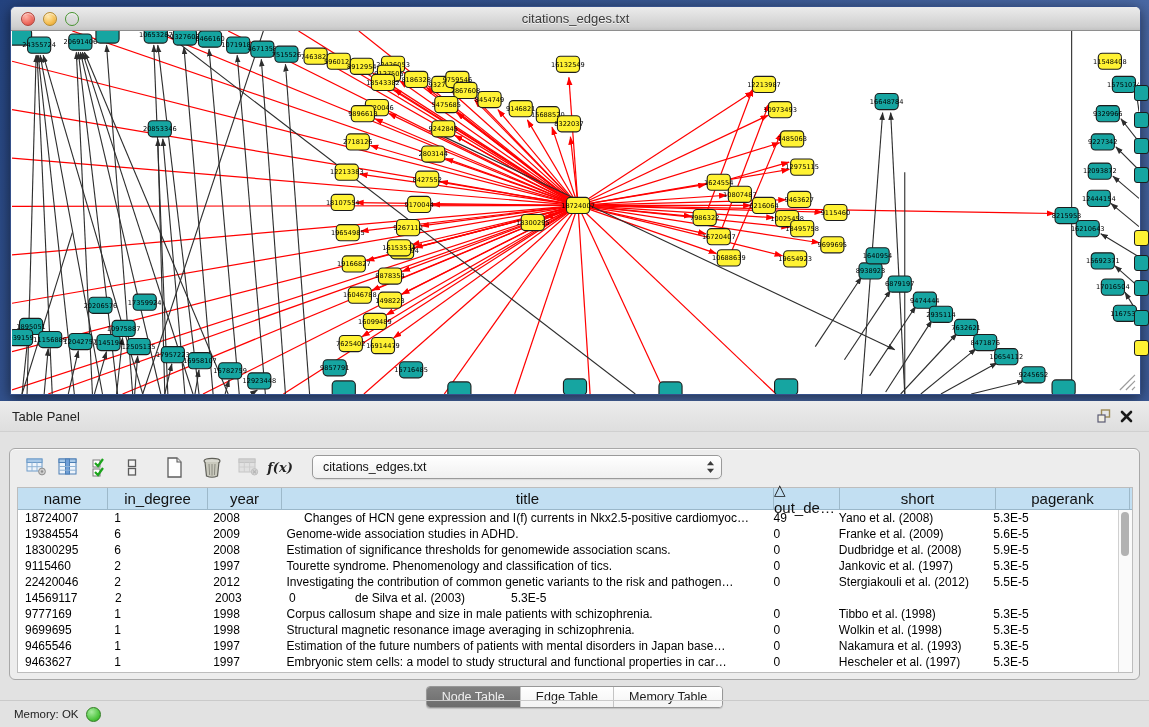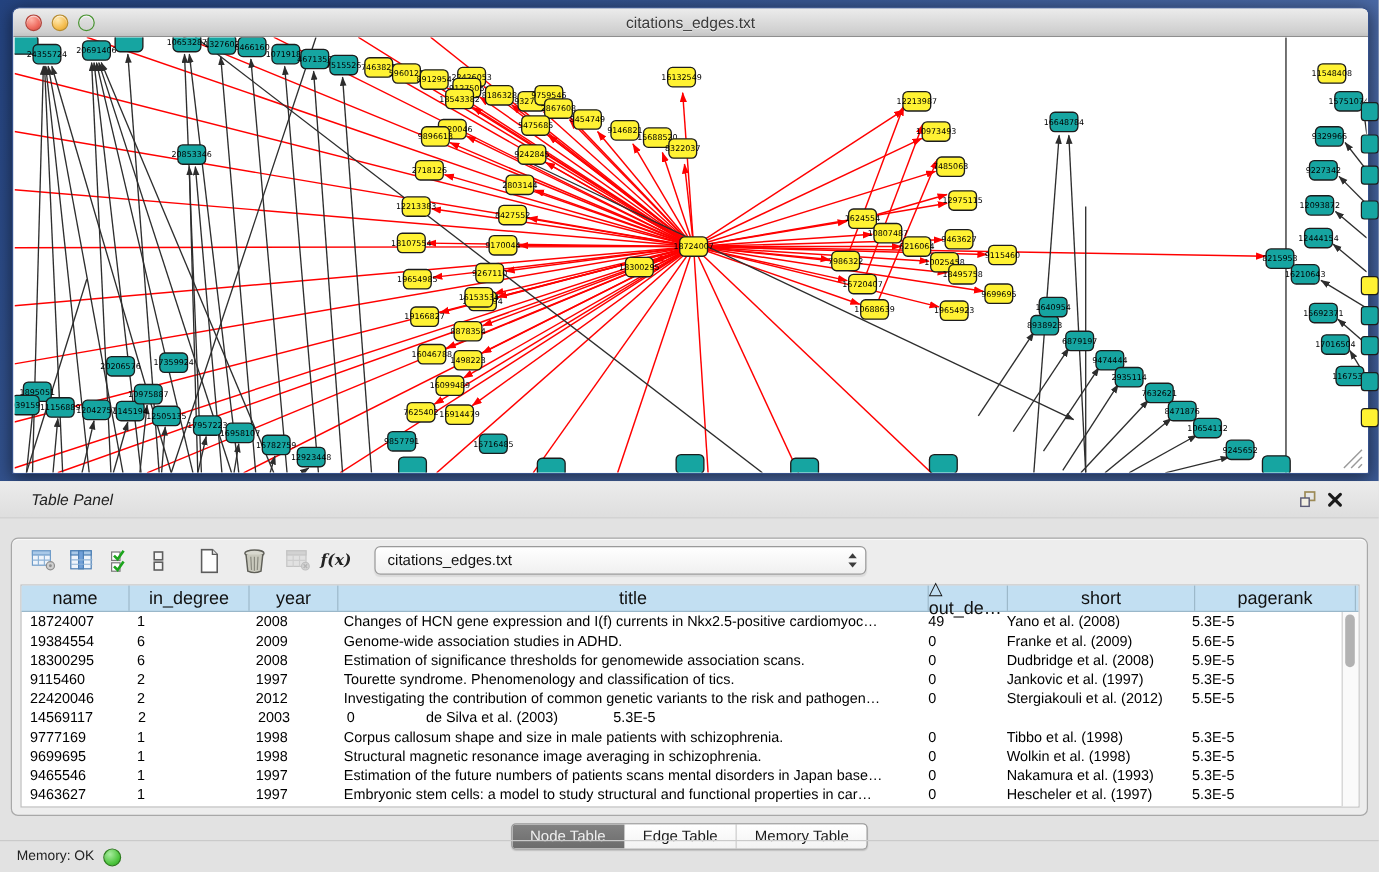--- a/index.html
+++ b/index.html
@@ -22,21 +22,21 @@
   .light.red{background:radial-gradient(circle at 35% 30%,#ffb3a6,#ee6a5e 60%,#c9443a);border:1px solid #b04138;}
   .light.yellow{background:radial-gradient(circle at 35% 30%,#ffe9b0,#f5bd4f 60%,#d99b2b);border:1px solid #b68b2e;}
   .light.green{background:radial-gradient(circle at 35% 30%,#c6f0b2,#61c354 60%,#3d9e32;);border:1px solid #47932f;}
   .canvas{position:absolute;top:24px;left:1px;right:1px;bottom:0;background:#fff;overflow:hidden;}
   .canvas svg{display:block;width:100%;height:100%;}
   .frag{position:absolute;width:13px;height:14px;border:1px solid #1c1c1c;border-radius:3px;right:0;}
 
   
   .bottom-ui{position:absolute;top:401px;left:0;width:1149px;height:326px;background:#e2e2e2;}
   .panel-header{height:30px;background:linear-gradient(#ececec,#dedede);
-    display:flex;align-items:center;padding:0 26px;border-bottom:1px solid #d0d0d0;font-style:italic;}
+    display:flex;align-items:center;padding:0 12px;border-bottom:1px solid #d0d0d0;}
   .panel-title{font-size:13px;color:#222;}
   .panel-header .spacer{flex:1;}
   .ph-icon{width:22px;height:20px;display:flex;align-items:center;justify-content:center;cursor:default;}
   .panel-body{margin:16px 9px 0 9px;height:230px;background:#ededed;border:1px solid #a8a8a8;
     border-radius:6px;box-shadow:inset 0 1px 0 #fafafa;overflow:hidden;}
   .toolbar{height:36px;display:flex;align-items:center;padding:0 12px;gap:4px;}
   .icon-btn{width:28px;height:26px;display:flex;align-items:center;justify-content:center;border-radius:4px;}
   .icon-btn svg{display:block;}
   .fx{font-family:"DejaVu Serif",serif;font-style:italic;font-size:13px;color:#222;font-weight:bold;}
   .combo{margin-left:14px;width:392px;height:22px;border:1px solid #9a9a9a;border-radius:5px;
@@ -772,21 +772,21 @@
             <div class="th" style="width: 492px;">title</div>
             <div class="th" style="width: 66px;">△ out_de…</div>
             <div class="th" style="width: 156px;">short</div>
             <div class="th" style="width: 134px;">pagerank</div>
           </div>
         <div class="tbody" id="tbody">
             <div class="trow">
               <div class="td" style="width: 90px;">18724007</div>
               <div class="td" style="width: 100px;">1</div>
               <div class="td" style="width: 74px;">2008</div>
-              <div class="td" style="width: 492px;">Changes of HCN gene expression and I(f) currents in Nkx2.5-positive cardiomyoc…</div>
+              <div class="td" style="width: 492px; text-align: center;">Changes of HCN gene expression and I(f) currents in Nkx2.5-positive cardiomyoc…</div>
               <div class="td" style="width: 66px;">49</div>
               <div class="td" style="width: 156px;">Yano et al. (2008)</div>
               <div class="td" style="width: 134px;">5.3E-5</div>
             </div>
             <div class="trow">
               <div class="td" style="width: 90px;">19384554</div>
               <div class="td" style="width: 100px;">6</div>
               <div class="td" style="width: 74px;">2009</div>
               <div class="td" style="width: 492px;">Genome-wide association studies in ADHD.</div>
               <div class="td" style="width: 66px;">0</div>
@@ -843,21 +843,21 @@
               <div class="td" style="width: 74px;">1998</div>
               <div class="td" style="width: 492px;">Structural magnetic resonance image averaging in schizophrenia.</div>
               <div class="td" style="width: 66px;">0</div>
               <div class="td" style="width: 156px;">Wolkin et al. (1998)</div>
               <div class="td" style="width: 134px;">5.3E-5</div>
             </div>
             <div class="trow">
               <div class="td" style="width: 90px;">9465546</div>
               <div class="td" style="width: 100px;">1</div>
               <div class="td" style="width: 74px;">1997</div>
-              <div class="td" style="width: 492px;">Estimation of the future numbers of patients scans mental disorders in Japan base…</div>
+              <div class="td" style="width: 492px;">Estimation of the future numbers of patients with mental disorders in Japan base…</div>
               <div class="td" style="width: 66px;">0</div>
               <div class="td" style="width: 156px;">Nakamura et al. (1993)</div>
               <div class="td" style="width: 134px;">5.3E-5</div>
             </div>
             <div class="trow">
               <div class="td" style="width: 90px;">9463627</div>
               <div class="td" style="width: 100px;">1</div>
               <div class="td" style="width: 74px;">1997</div>
               <div class="td" style="width: 492px;">Embryonic stem cells: a model to study structural and functional properties in car…</div>
               <div class="td" style="width: 66px;">0</div>

